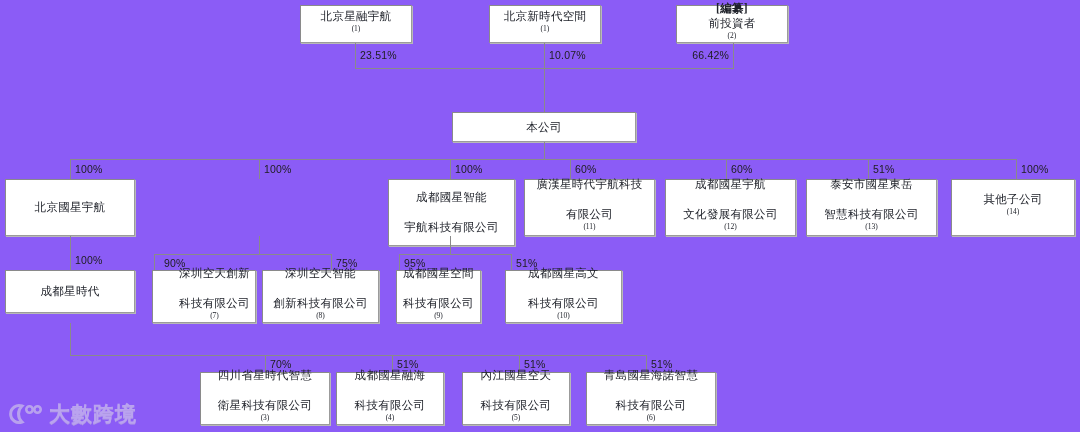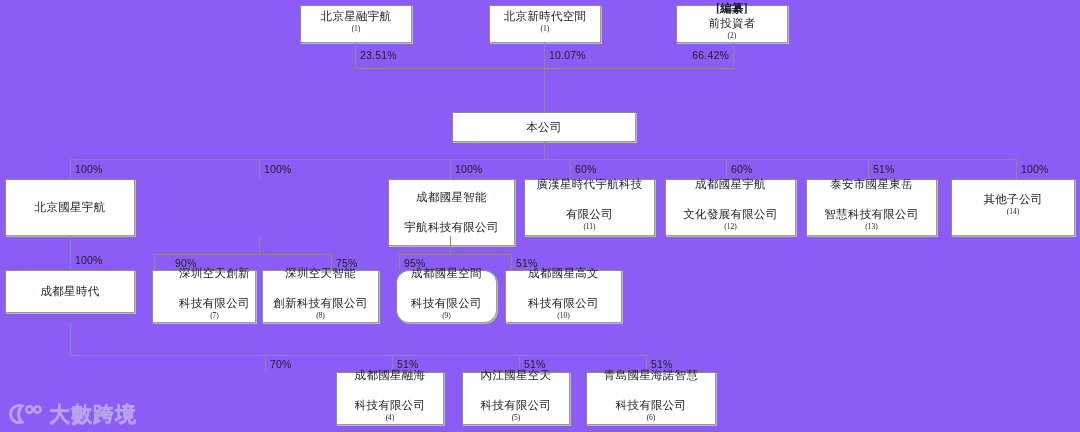--- a/index.html
+++ b/index.html
@@ -167,21 +167,21 @@
     <span><span>其他子公司</span><sup>(14)</sup></span>
   </div>
 
   <div class="ln vln" style="left:70px;top:236px;height:34px;"></div>
   <div class="pct" style="left:75px;top:254px;">100%</div>
 
   <div class="ln vln" style="left:259px;top:236px;height:18px;"></div>
   <div class="ln hln" style="left:154px;top:254px;width:177px;"></div>
   <div class="ln vln" style="left:154px;top:254px;height:16px;"></div>
   <div class="ln vln" style="left:331px;top:254px;height:16px;"></div>
-  <div class="pct" style="left:159px;top:257px;padding-left:16px;">90%</div>
+  <div class="pct" style="left:148px;top:257px;padding-left:16px;">90%</div>
   <div class="pct" style="left:336px;top:257px;">75%</div>
 
   <div class="ln vln" style="left:450px;top:236px;height:18px;"></div>
   <div class="ln hln" style="left:399px;top:254px;width:112px;"></div>
   <div class="ln vln" style="left:399px;top:254px;height:16px;"></div>
   <div class="ln vln" style="left:511px;top:254px;height:16px;"></div>
   <div class="pct" style="left:404px;top:257px;">95%</div>
   <div class="pct" style="left:516px;top:257px;">51%</div>
 
   <div class="box" style="left:5px;top:270px;width:130px;height:43px;">
@@ -195,21 +195,21 @@
     </span>
   </div>
 
   <div class="box" style="left:262px;top:270px;width:117px;height:53px;">
     <span>
       <span>深圳空天智能</span><br>
       <span>創新科技有限公司</span><sup>(8)</sup>
     </span>
   </div>
 
-  <div class="box" style="left:396px;top:270px;width:101px;height:53px;border-radius:13px;">
+  <div class="box" style="left:396px;top:270px;width:85px;height:53px;">
     <span>
       <span>成都國星空間</span><br>
       <span>科技有限公司</span><sup>(9)</sup>
     </span>
   </div>
 
   <div class="box" style="left:505px;top:270px;width:117px;height:53px;">
     <span>
       <span>成都國星高文</span><br>
       <span>科技有限公司</span><sup>(10)</sup>
@@ -221,20 +221,26 @@
   <div class="ln vln" style="left:265px;top:355px;height:17px;"></div>
   <div class="ln vln" style="left:392px;top:355px;height:17px;"></div>
   <div class="ln vln" style="left:519px;top:355px;height:17px;"></div>
   <div class="ln vln" style="left:646px;top:355px;height:17px;"></div>
 
   <div class="pct" style="left:270px;top:358px;">70%</div>
   <div class="pct" style="left:397px;top:358px;">51%</div>
   <div class="pct" style="left:524px;top:358px;">51%</div>
   <div class="pct" style="left:651px;top:358px;">51%</div>
 
+  <div class="box" style="left:200px;top:372px;width:130px;height:53px;">
+    <span>
+      <span>四川省星時代智慧</span><br>
+      <span>衛星科技有限公司</span><sup>(3)</sup>
+    </span>
+  </div>
 
   <div class="box" style="left:336px;top:372px;width:108px;height:53px;">
     <span>
       <span>成都國星融海</span><br>
       <span>科技有限公司</span><sup>(4)</sup>
     </span>
   </div>
 
   <div class="box" style="left:462px;top:372px;width:108px;height:53px;">
     <span>

